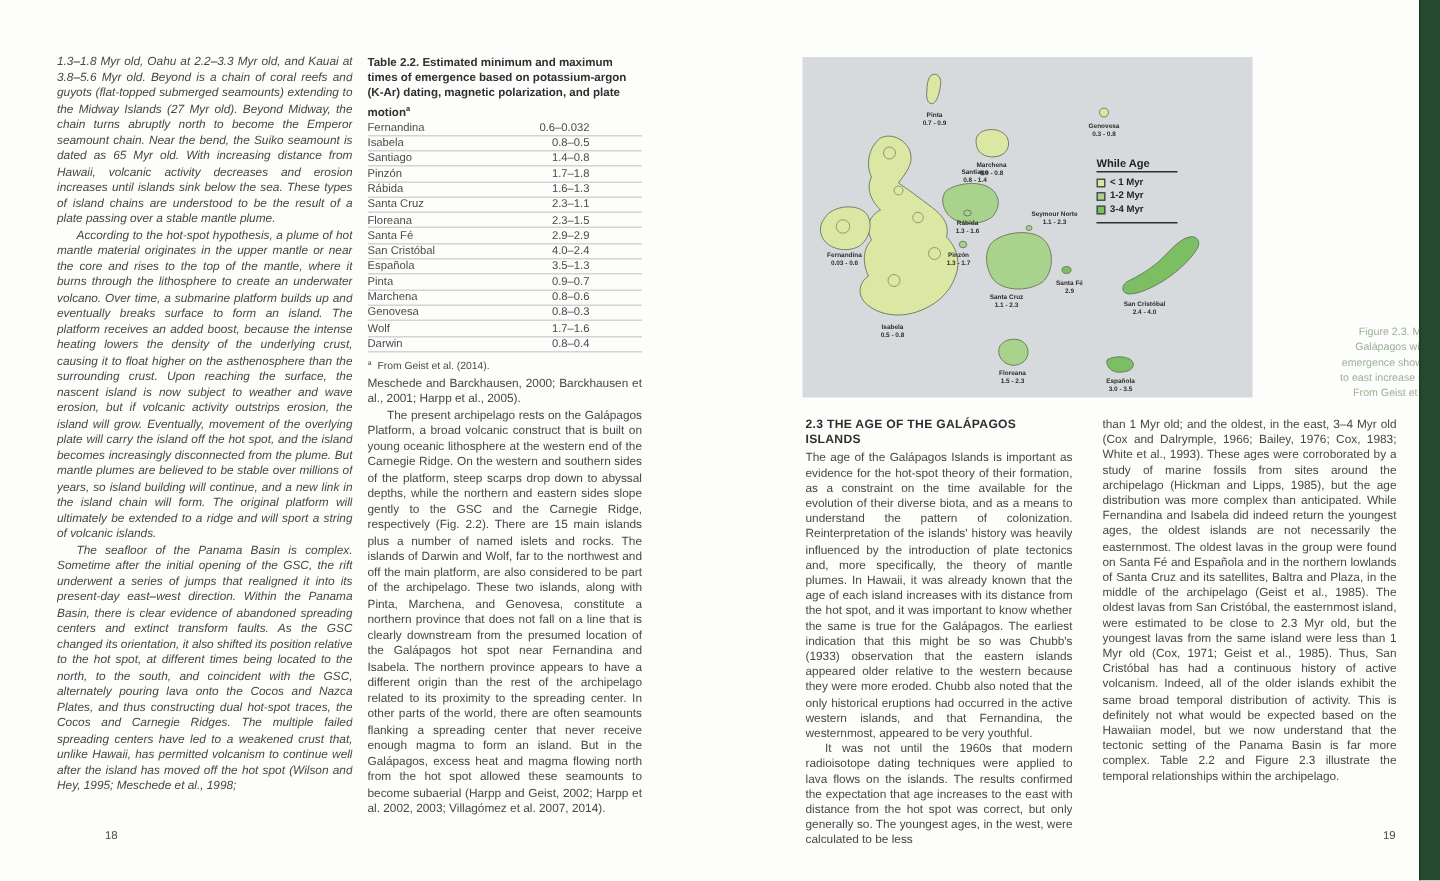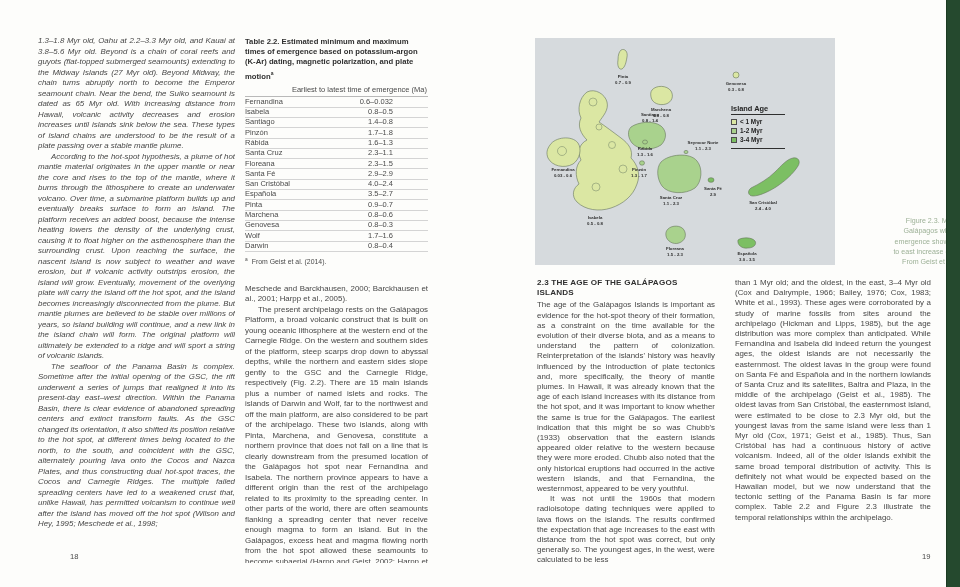--- a/index.html
+++ b/index.html
@@ -52,21 +52,20 @@
 
 <div class="col" id="lc1">
   <p>1.3–1.8 Myr old, Oahu at 2.2–3.3 Myr old, and Kauai at 3.8–5.6 Myr old. Beyond is a chain of coral reefs and guyots (flat-topped submerged seamounts) extending to the Midway Islands (27 Myr old). Beyond Midway, the chain turns abruptly north to become the Emperor seamount chain. Near the bend, the Suiko seamount is dated as 65 Myr old. With increasing distance from Hawaii, volcanic activity decreases and erosion increases until islands sink below the sea. These types of island chains are understood to be the result of a plate passing over a stable mantle plume.</p>
   <p class="ind">According to the hot-spot hypothesis, a plume of hot mantle material originates in the upper mantle or near the core and rises to the top of the mantle, where it burns through the lithosphere to create an underwater volcano. Over time, a submarine platform builds up and eventually breaks surface to form an island. The platform receives an added boost, because the intense heating lowers the density of the underlying crust, causing it to float higher on the asthenosphere than the surrounding crust. Upon reaching the surface, the nascent island is now subject to weather and wave erosion, but if volcanic activity outstrips erosion, the island will grow. Eventually, movement of the overlying plate will carry the island off the hot spot, and the island becomes increasingly disconnected from the plume. But mantle plumes are believed to be stable over millions of years, so island building will continue, and a new link in the island chain will form. The original platform will ultimately be extended to a ridge and will sport a string of volcanic islands.</p>
   <p class="ind">The seafloor of the Panama Basin is complex. Sometime after the initial opening of the GSC, the rift underwent a series of jumps that realigned it into its present-day east–west direction. Within the Panama Basin, there is clear evidence of abandoned spreading centers and extinct transform faults. As the GSC changed its orientation, it also shifted its position relative to the hot spot, at different times being located to the north, to the south, and coincident with the GSC, alternately pouring lava onto the Cocos and Nazca Plates, and thus constructing dual hot-spot traces, the Cocos and Carnegie Ridges. The multiple failed spreading centers have led to a weakened crust that, unlike Hawaii, has permitted volcanism to continue well after the island has moved off the hot spot (Wilson and Hey, 1995; Meschede et al., 1998;</p>
 </div>
 
 <div class="col" id="lc2">
   <div class="tbl">
     <div class="tbl-title"><span>Table 2.2. Estimated minimum and maximum times of emergence based on potassium-argon (K-Ar) dating, magnetic polarization, and plate motion</span><sup>a</sup></div>
-    <div class="tbl-head">Earliest to latest time of emergence (Ma)</div>
     <div class="tbl-row">
         <span class="ti">Fernandina</span>
         <span class="tr">0.6–0.032</span>
       </div>
     <div class="tbl-row">
         <span class="ti">Isabela</span>
         <span class="tr">0.8–0.5</span>
       </div>
     <div class="tbl-row">
         <span class="ti">Santiago</span>
@@ -91,21 +90,21 @@
     <div class="tbl-row">
         <span class="ti">Santa Fé</span>
         <span class="tr">2.9–2.9</span>
       </div>
     <div class="tbl-row">
         <span class="ti">San Cristóbal</span>
         <span class="tr">4.0–2.4</span>
       </div>
     <div class="tbl-row">
         <span class="ti">Española</span>
-        <span class="tr">3.5–2.7</span>
+        <span class="tr">3.5–1.3</span>
       </div>
     <div class="tbl-row">
         <span class="ti">Pinta</span>
         <span class="tr">0.9–0.7</span>
       </div>
     <div class="tbl-row">
         <span class="ti">Marchena</span>
         <span class="tr">0.8–0.6</span>
       </div>
     <div class="tbl-row">
@@ -115,21 +114,21 @@
     <div class="tbl-row">
         <span class="ti">Wolf</span>
         <span class="tr">1.7–1.6</span>
       </div>
     <div class="tbl-row">
         <span class="ti">Darwin</span>
         <span class="tr">0.8–0.4</span>
       </div>
     <div class="tbl-foot"><sup>a</sup><span>From Geist et al. (2014).</span></div>
   </div>
-  <p style="margin-top:16px;">Meschede and Barckhausen, 2000; Barckhausen et al., 2001; Harpp et al., 2005).</p>
+  <p style="margin-top:0;">Meschede and Barckhausen, 2000; Barckhausen et al., 2001; Harpp et al., 2005).</p>
   <p class="ind">The present archipelago rests on the Galápagos Platform, a broad volcanic construct that is built on young oceanic lithosphere at the western end of the Carnegie Ridge. On the western and southern sides of the platform, steep scarps drop down to abyssal depths, while the northern and eastern sides slope gently to the GSC and the Carnegie Ridge, respectively (Fig. 2.2). There are 15 main islands plus a number of named islets and rocks. The islands of Darwin and Wolf, far to the northwest and off the main platform, are also considered to be part of the archipelago. These two islands, along with Pinta, Marchena, and Genovesa, constitute a northern province that does not fall on a line that is clearly downstream from the presumed location of the Galápagos hot spot near Fernandina and Isabela. The northern province appears to have a different origin than the rest of the archipelago related to its proximity to the spreading center. In other parts of the world, there are often seamounts flanking a spreading center that never receive enough magma to form an island. But in the Galápagos, excess heat and magma flowing north from the hot spot allowed these seamounts to become subaerial (Harpp and Geist, 2002; Harpp et al. 2002, 2003; Villagómez et al. 2007, 2014).</p>
 </div>
 
 <div class="page-num" id="pn-left">18</div>
 
 <div class="map">
   <svg viewBox="0 0 300 227" width="300" height="227">
 
     <path class="island age1" d="M52,54 C60,50 70,56 72,64 C74,72 68,78 64,84 C70,88 78,94 86,100 C94,106 98,112 96,120 C102,126 106,136 102,146 C98,158 88,166 76,170 C64,174 50,172 42,164 C36,158 38,150 44,146 C40,138 40,128 46,122 C42,114 44,106 52,102 C46,96 42,88 46,80 C42,72 44,60 52,54 Z"></path>
     <circle class="crater" cx="58" cy="64" r="4"></circle>
@@ -186,21 +185,21 @@
     <text class="ilab" x="140" y="217.5">1.5 - 2.3</text>
     <text class="ilab" x="212" y="217">Española</text>
     <text class="ilab" x="212" y="222.5">3.0 - 3.5</text>
     <text class="ilab" x="28" y="133">Fernandina</text>
     <text class="ilab" x="28" y="138.5">0.03 - 0.6</text>
     <text class="ilab" x="60" y="181">Isabela</text>
     <text class="ilab" x="60" y="186.5">0.5 - 0.8</text>
   </svg>
 
   <div class="legend">
-    <div class="legend-title">Island Age</div>
+    <div class="legend-title">While Age</div>
     <div class="legend-row">
       <span class="legend-swatch" style="background:#dbe7a3;"></span>
       <span class="legend-label">&lt; 1 Myr</span>
     </div>
     <div class="legend-row">
       <span class="legend-swatch" style="background:#a9d28d;"></span>
       <span class="legend-label">1-2 Myr</span>
     </div>
     <div class="legend-row">
       <span class="legend-swatch" style="background:#7cbf63;"></span>

